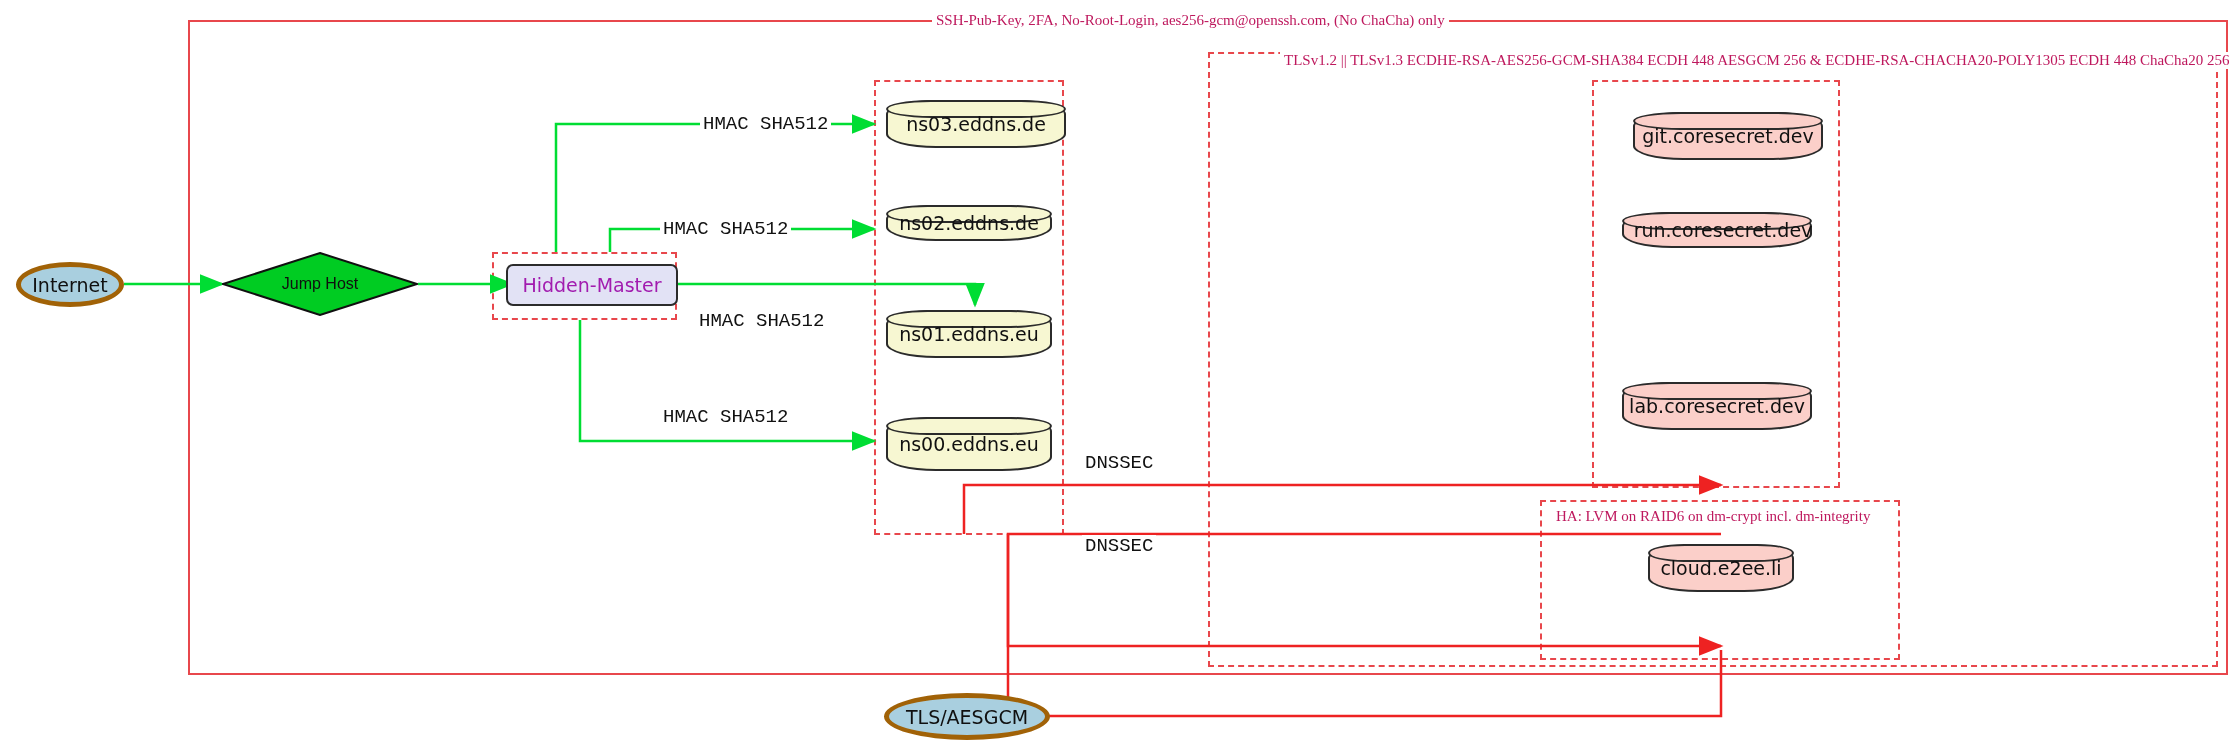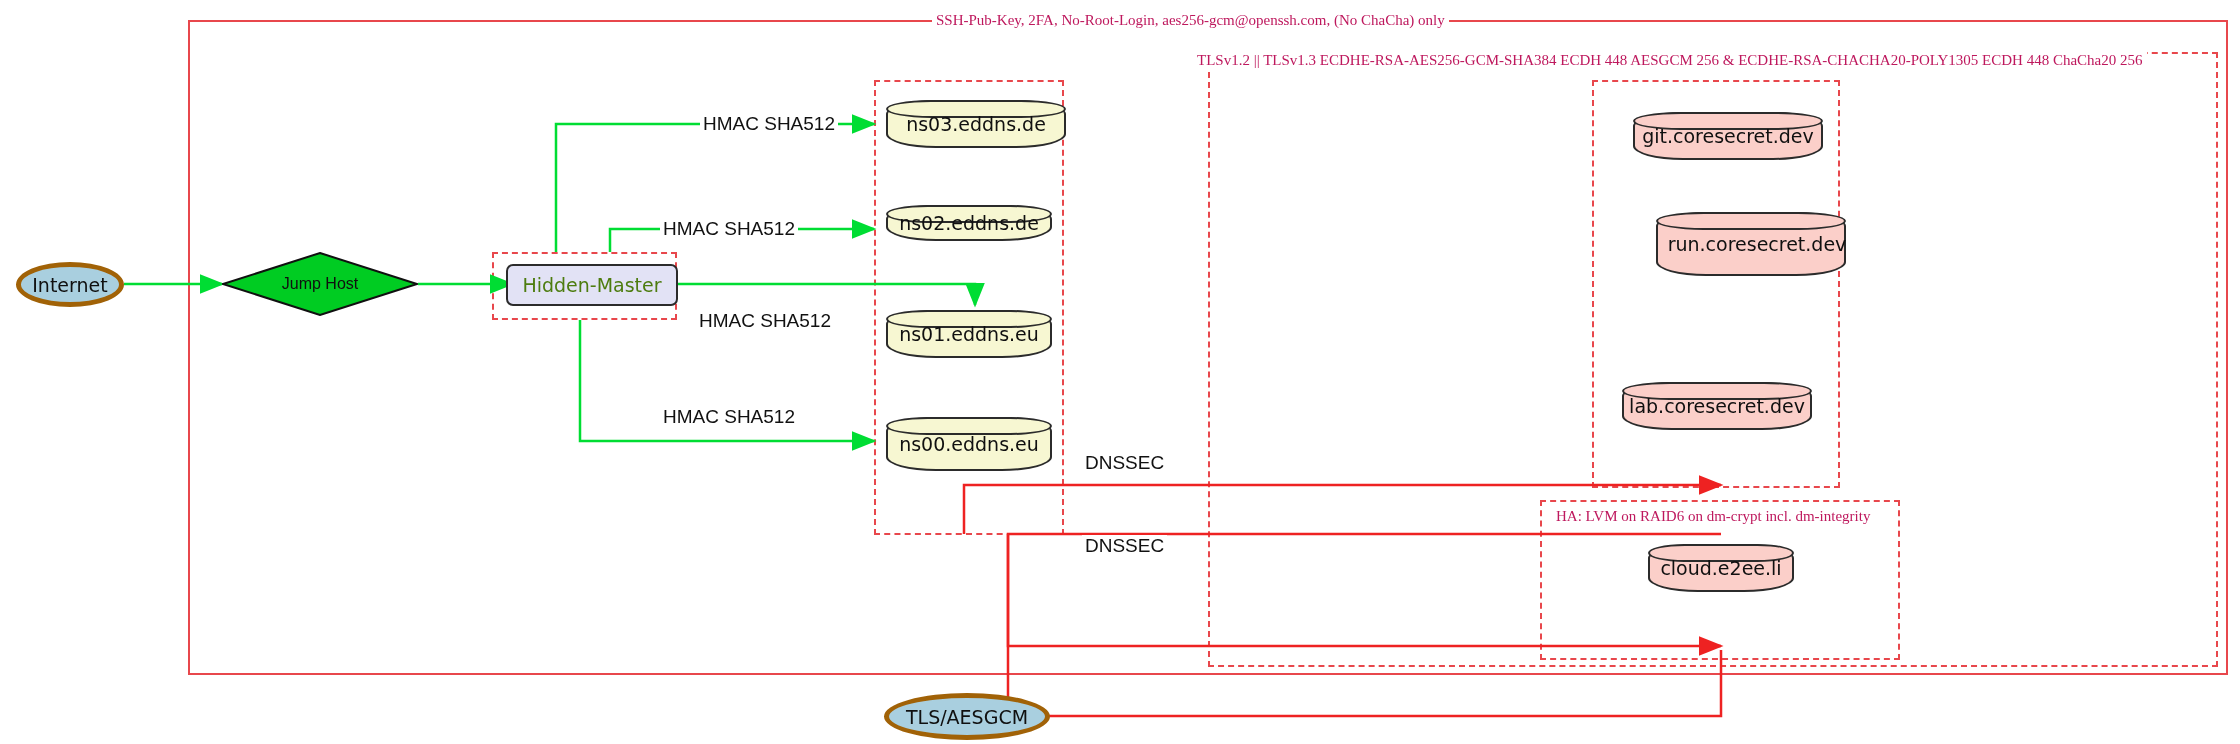--- a/index.html
+++ b/index.html
@@ -78,21 +78,21 @@
     position: absolute;
     box-sizing: border-box;
     border: 2px solid #2b2b2b;
     border-radius: 7px;
     background: #e2e2f5;
     display: flex;
     align-items: center;
     justify-content: center;
     font-family: "DejaVu Sans", sans-serif;
     font-size: 19px;
-    color: #4d7c0f;
+    color: #a21caf;
     white-space: nowrap;
     z-index: 6;
   }
 
   
   .ellipse {
     position: absolute;
     box-sizing: border-box;
     border: 5px solid #a16207;
     border-radius: 50%;
@@ -122,21 +122,21 @@
     font-family: Liberation Sans, sans-serif;
     font-size: 16px;
     color: #101010;
     white-space: nowrap;
     pointer-events: none;
   }
 
   
   .edge-label {
     position: absolute;
-    font-family: Liberation Sans, sans-serif;
+    font-family: Liberation Mono, monospace;
     font-size: 19px;
     color: #111111;
     white-space: nowrap;
     background: #ffffff;
     padding: 0 3px;
     z-index: 5;
   }
 
   
   .edges {
@@ -150,21 +150,21 @@
 </style>
 </head>
 <body>
 
 <div id="canvas">
 
   <div class="abs boundary-solid" style="left:188px; top:20px; width:2040px; height:655px;"></div>
   <div class="boundary-label" style="left:932px; top:12px;">SSH-Pub-Key, 2FA, No-Root-Login, aes256-gcm@openssh.com, (No ChaCha) only</div>
 
   <div class="abs boundary" style="left:1208px; top:52px; width:1010px; height:615px;"></div>
-  <div class="boundary-label" style="left:1193px; top:52px;">TLSv1.2 || TLSv1.3 ECDHE-RSA-AES256-GCM-SHA384 ECDH 448 AESGCM 256 &amp; ECDHE-RSA-CHACHA20-POLY1305 ECDH 448 ChaCha20 256</div>
+  <div class="boundary-label" style="left:1280px; top:52px;">TLSv1.2 || TLSv1.3 ECDHE-RSA-AES256-GCM-SHA384 ECDH 448 AESGCM 256 &amp; ECDHE-RSA-CHACHA20-POLY1305 ECDH 448 ChaCha20 256</div>
 
   <div class="abs boundary" style="left:1592px; top:80px; width:248px; height:408px;"></div>
 
   <div class="abs boundary" style="left:1540px; top:500px; width:360px; height:160px;"></div>
   <div class="boundary-label" style="left:1552px; top:508px;">HA: LVM on RAID6 on dm-crypt incl. dm-integrity</div>
 
   <div class="abs boundary" style="left:874px; top:80px; width:190px; height:455px;"></div>
 
   <div class="abs boundary" style="left:492px; top:252px; width:185px; height:68px;"></div>
 
@@ -222,21 +222,21 @@
   <div class="cyl cyl-yellow" style="left:886px; top:310px; width:166px; height:48px;">
     <span class="cyl-label">ns01.eddns.eu</span>
   </div>
   <div class="cyl cyl-yellow" style="left:886px; top:417px; width:166px; height:54px;">
     <span class="cyl-label">ns00.eddns.eu</span>
   </div>
 
   <div class="cyl cyl-pink" style="left:1622px; top:112px; width:190px; height:48px;margin-left:11px;">
     <span class="cyl-label">git.coresecret.dev</span>
   </div>
-  <div class="cyl cyl-pink" style="left:1656px; top:212px; width:190px; height:64px;padding-left:12px;">
+  <div class="cyl cyl-pink" style="left:1622px; top:212px; width:190px; height:36px;padding-left:12px;">
     <span class="cyl-label">run.coresecret.dev</span>
   </div>
   <div class="cyl cyl-pink" style="left:1622px; top:382px; width:190px; height:48px;">
     <span class="cyl-label">lab.coresecret.dev</span>
   </div>
   <div class="cyl cyl-pink" style="left:1648px; top:544px; width:146px; height:48px;">
     <span class="cyl-label">cloud.e2ee.li</span>
   </div>
 
   <div class="ellipse" style="left:884px; top:693px; width:166px; height:47px;">

